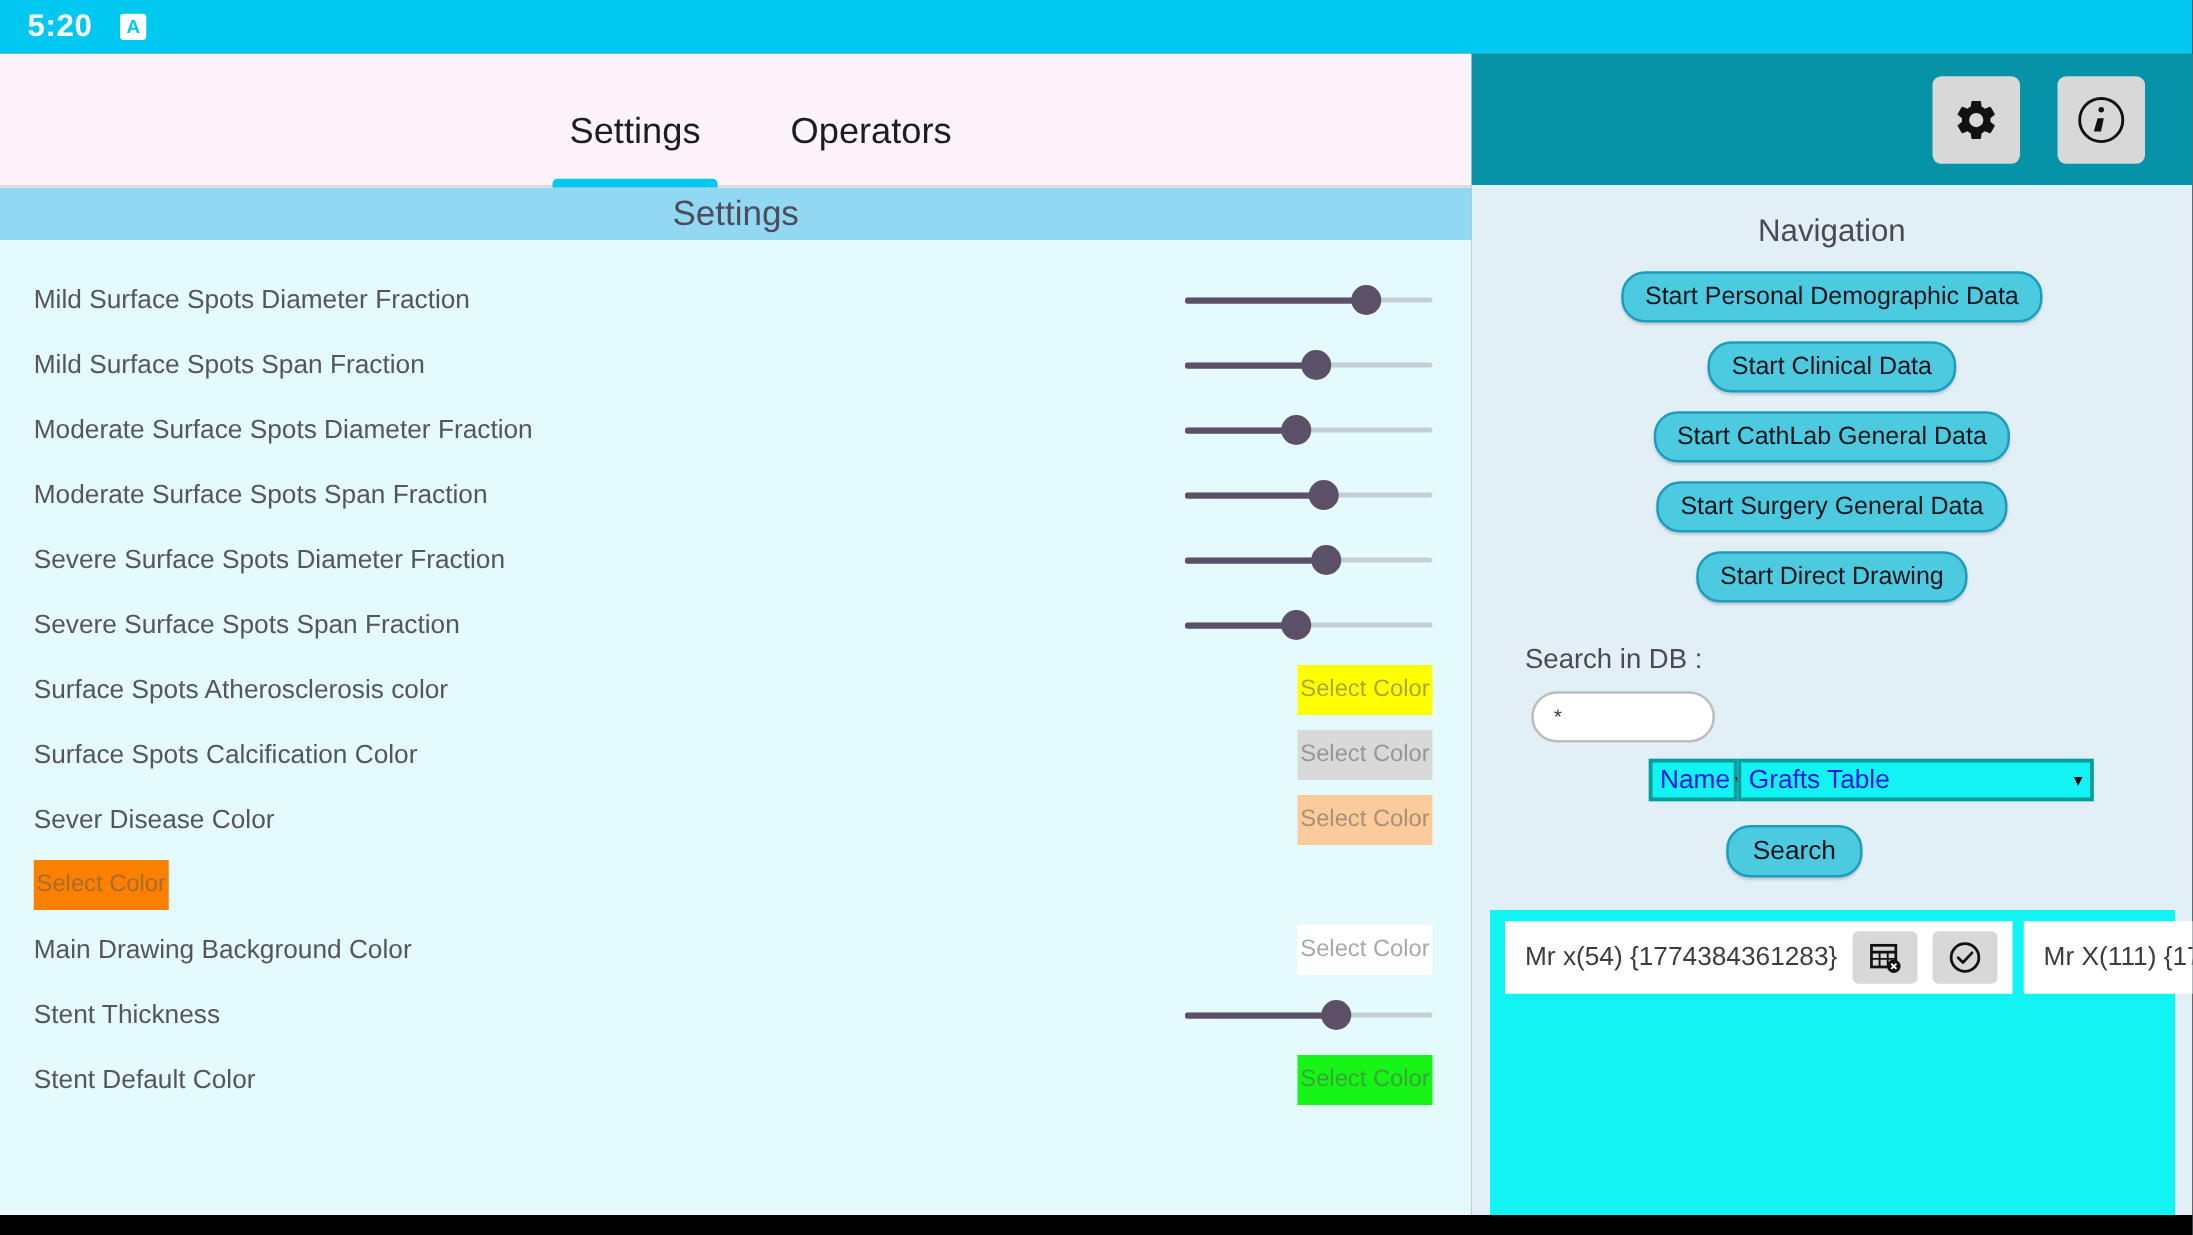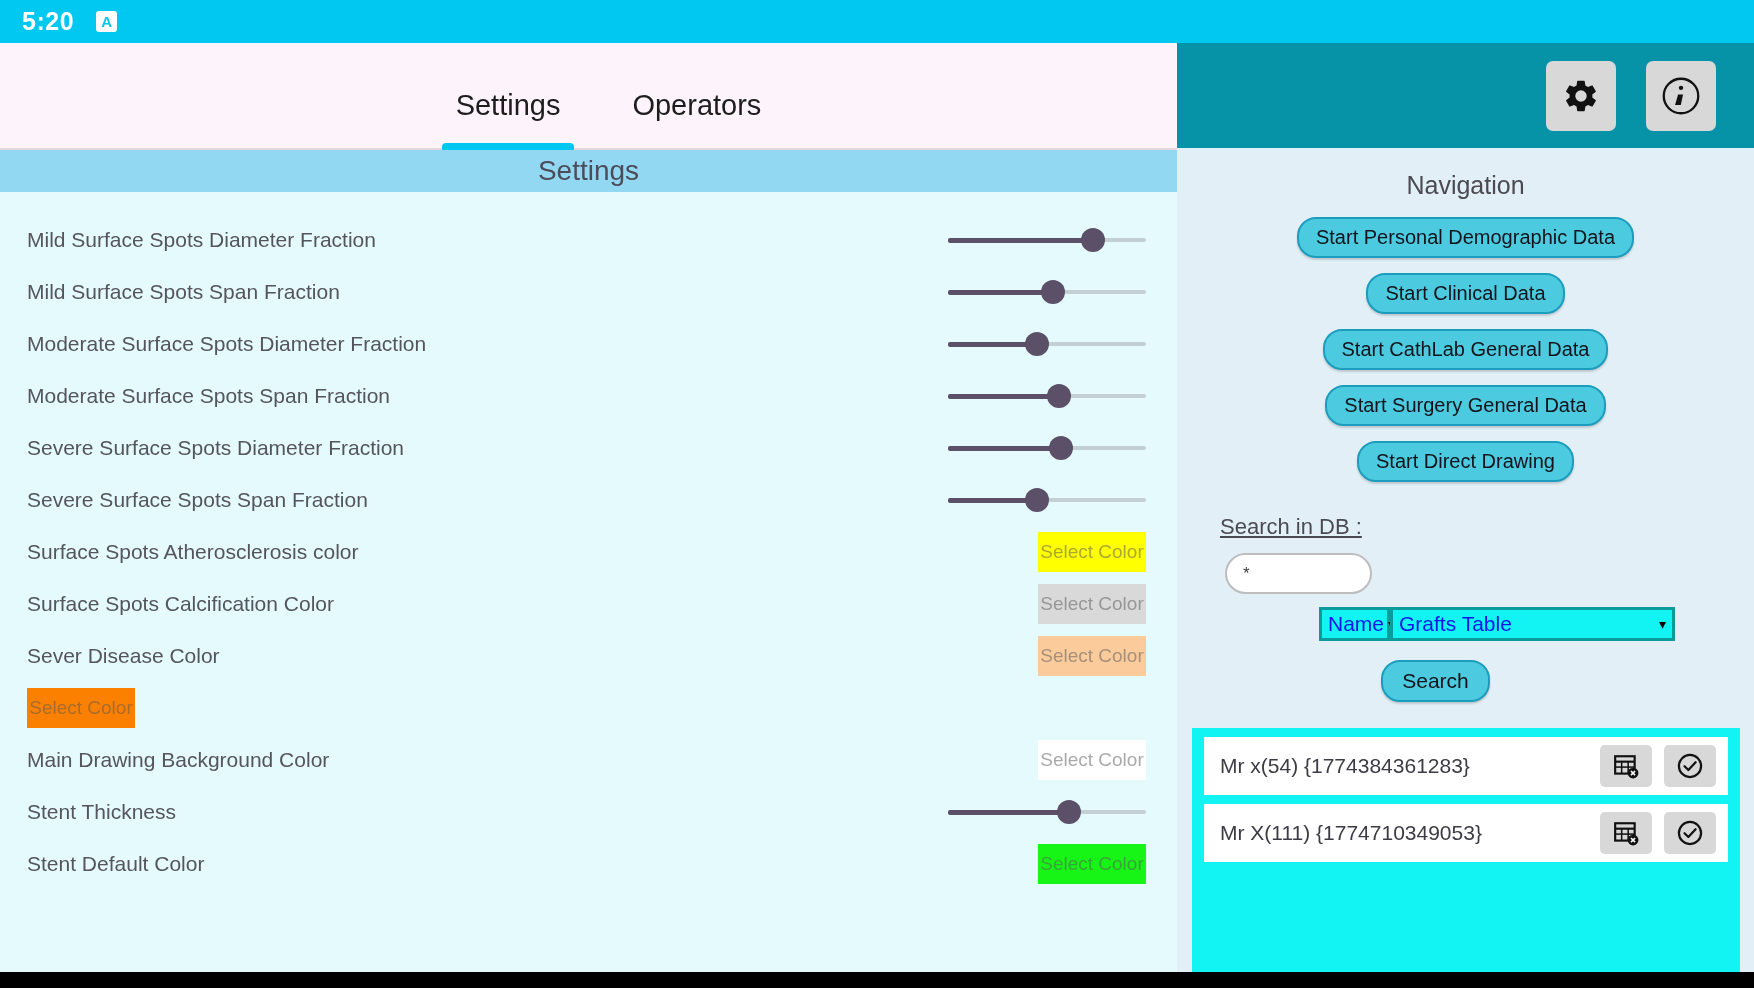--- a/index.html
+++ b/index.html
@@ -91,21 +91,21 @@
     width: 70px; height: 70px; background: #D8D8D8; border-radius: 7px;
     display: flex; align-items: center; justify-content: center; cursor: pointer;
   }
   .nav-title { text-align: center; font-size: 25px; color: #4a4a52; margin-top: 23px; }
   .nav-list { display: flex; flex-direction: column; align-items: center; gap: 15px; margin-top: 17px; }
   .nav-btn {
     background: #4CCADF; border: 2px solid #1C9DBE; border-radius: 19px;
     padding: 7px 17px; font-size: 20px; color: #13131b; cursor: pointer;
     box-shadow: 0 2px 2px rgba(0,0,0,.16); white-space: nowrap;
   }
-  .search-label { font-size: 22px; color: #4a4a52; margin: 32px 0 0 43px; text-decoration: underline; }
+  .search-label { font-size: 22px; color: #4a4a52; margin: 32px 0 0 43px; }
   .search-input {
     margin: 13px 0 0 48px; width: 147px; height: 41px;
     border: 2px solid #BDBDBD; border-radius: 21px; background: #fff;
     font-size: 17px; color: #3a3a3a; padding: 0 16px;
     font-family: "Liberation Sans", sans-serif;
   }
   .select-row { display: flex; align-items: center; margin: 13px 0 0 142px; }
   .sel {
     background: #12F4F4; border: 3px solid #0A9B9B; color: #1414E8;
     font-size: 21px; font-family: "Liberation Sans", sans-serif;
@@ -116,21 +116,21 @@
   .sel.wide { width: 285px; }
   .caret { font-size: 14px; color: #000; line-height: 1; }
   .search-btn-wrap { display: flex; justify-content: center; margin-top: 19px; padding-right: 60px; }
   .search-btn {
     background: #4CCADF; border: 2px solid #1C9DBE; border-radius: 19px;
     padding: 7px 19px; font-size: 21px; color: #13131b; cursor: pointer;
     box-shadow: 0 2px 2px rgba(0,0,0,.16);
   }
   .results-box {
     margin: 26px 14px 0 15px; background: #12F4F4; padding: 9px 12px;
-    display: flex; flex-direction: column; gap: 9px; flex: 1 1 auto; min-height: 0;
+    display: flex; flex-direction: row; gap: 9px; flex: 1 1 auto; min-height: 0;
   }
   .result-row {
     background: #fff; height: 58px; display: flex; align-items: center;
     padding: 0 12px 0 16px; gap: 12px;
   }
   .result-text { flex: 1 1 auto; font-size: 21px; color: #3c3c44; white-space: nowrap; }
   .rbtn {
     width: 52px; height: 42px; background: #D8D8D8; border-radius: 5px;
     display: flex; align-items: center; justify-content: center; cursor: pointer;
   }

